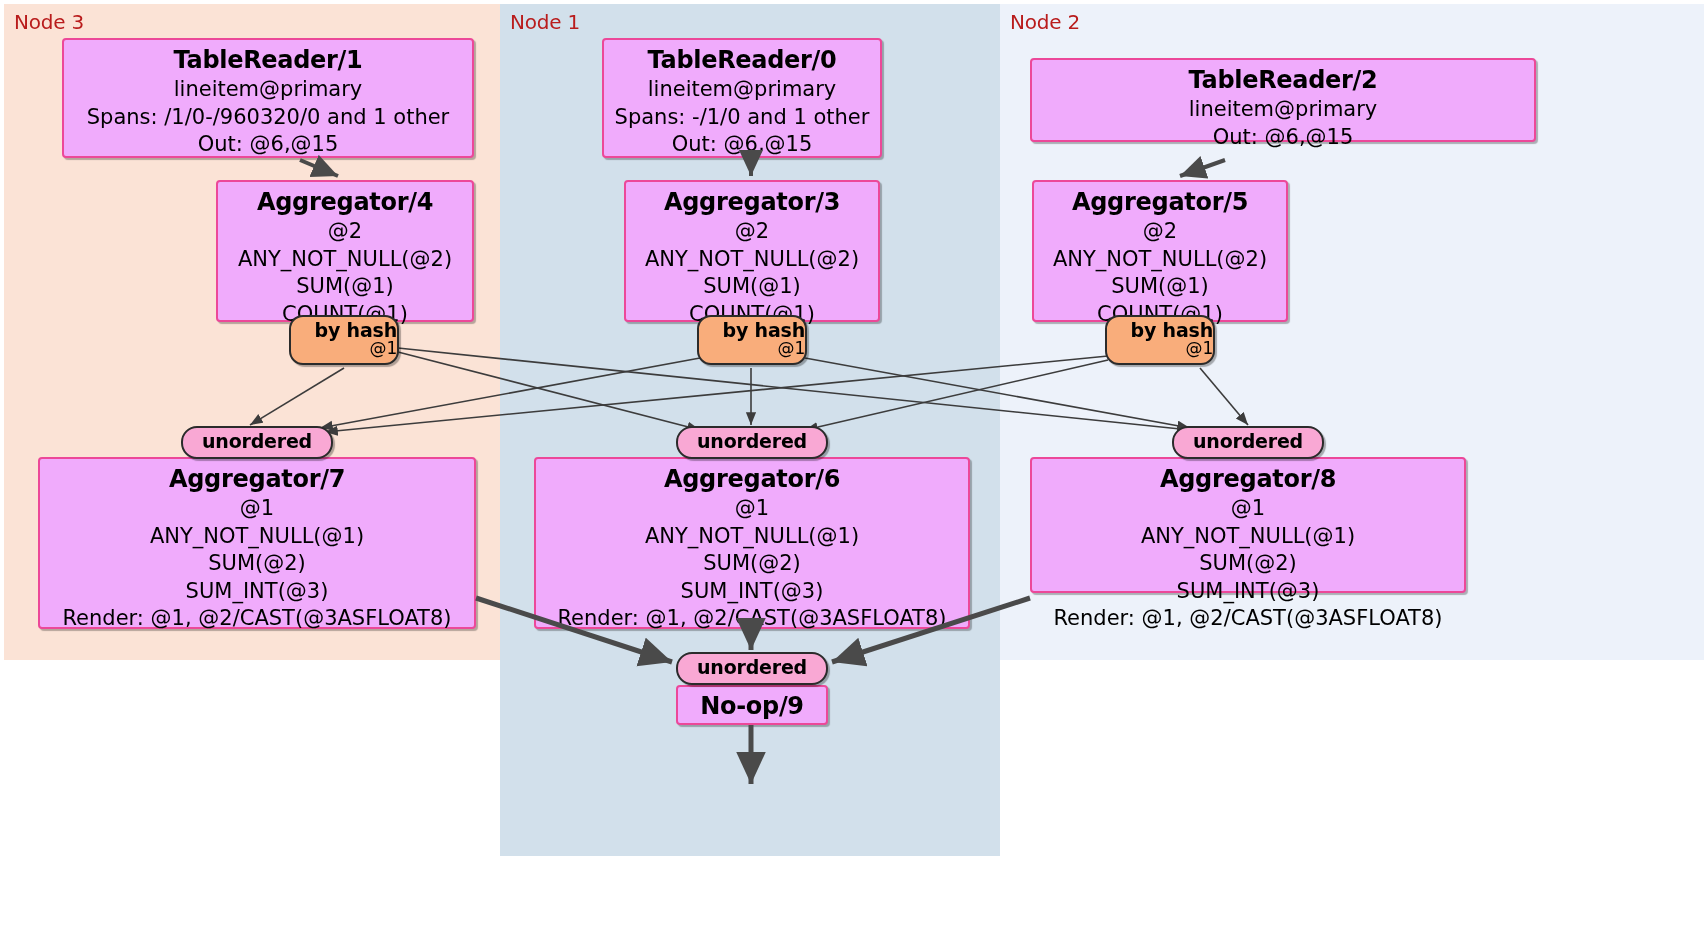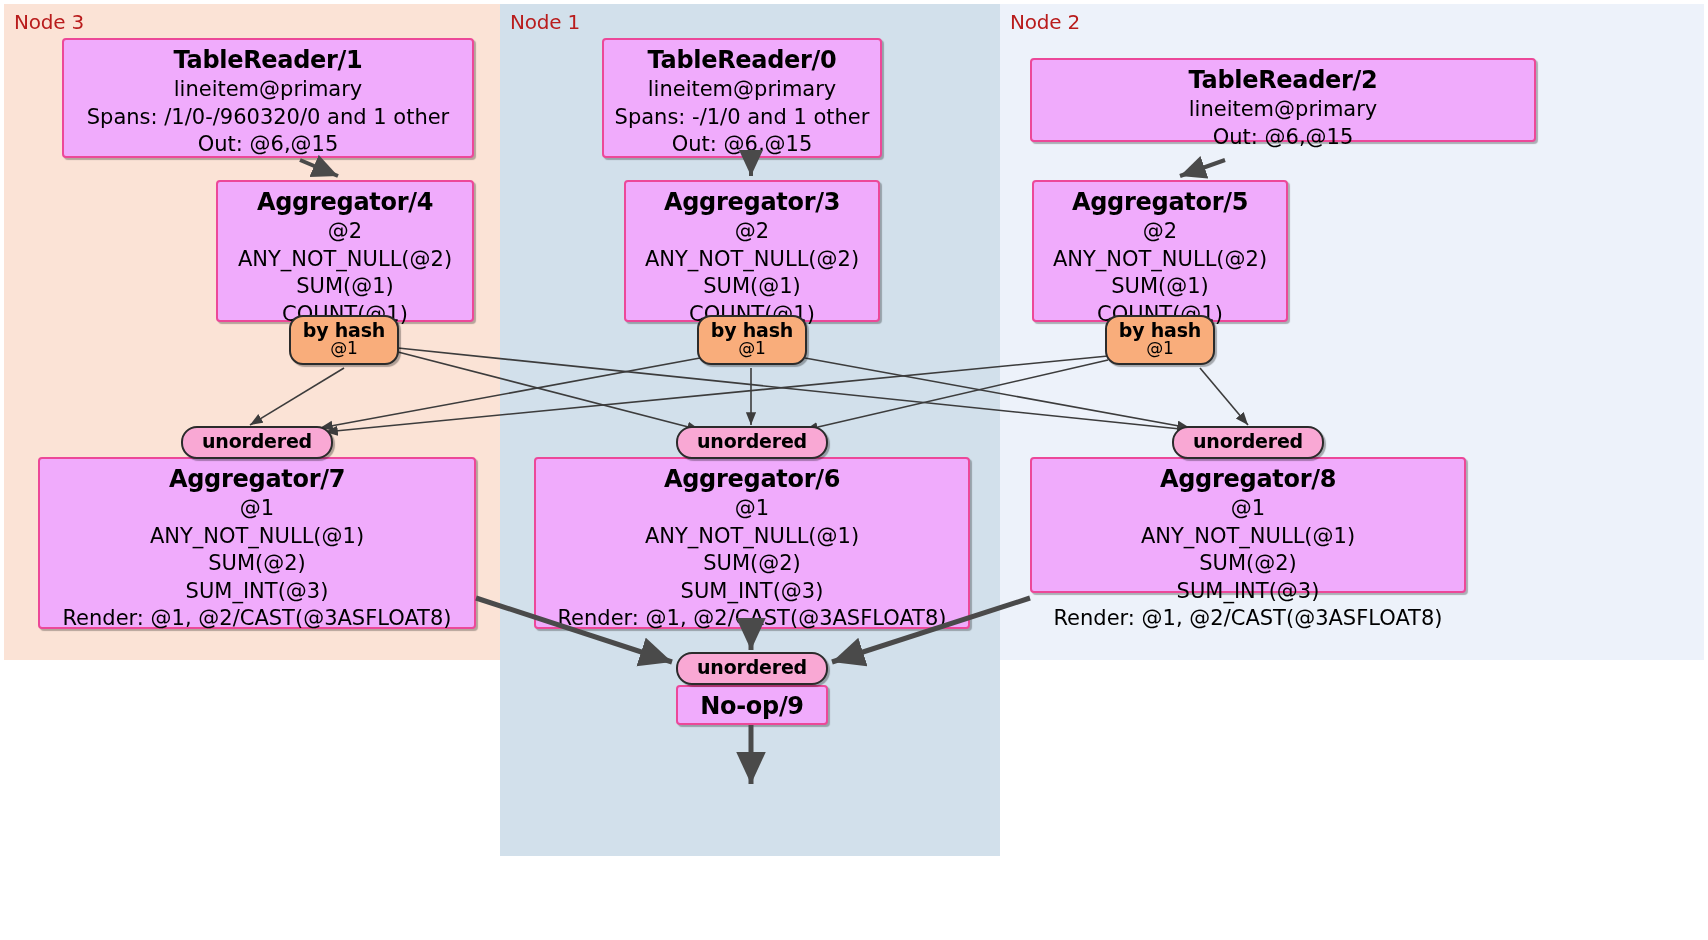--- a/index.html
+++ b/index.html
@@ -65,20 +65,21 @@
     font-size: 19px;
     color: #000;
     box-shadow: 2px 2px 1px rgba(0,0,0,0.3);
     z-index: 9;
     padding-top: 2px;
     letter-spacing: -0.2px;
   }
   .badge-hash {
     background: #f9ad7b;
     border-radius: 14px;
+    text-align: right;
   }
   .badge-hash .sub {
     display: block;
     font-weight: normal;
     font-size: 17px;
     line-height: 19px;
     margin-top: -2px;
   }
   .badge-unordered {
     background: #f9a8d4;

